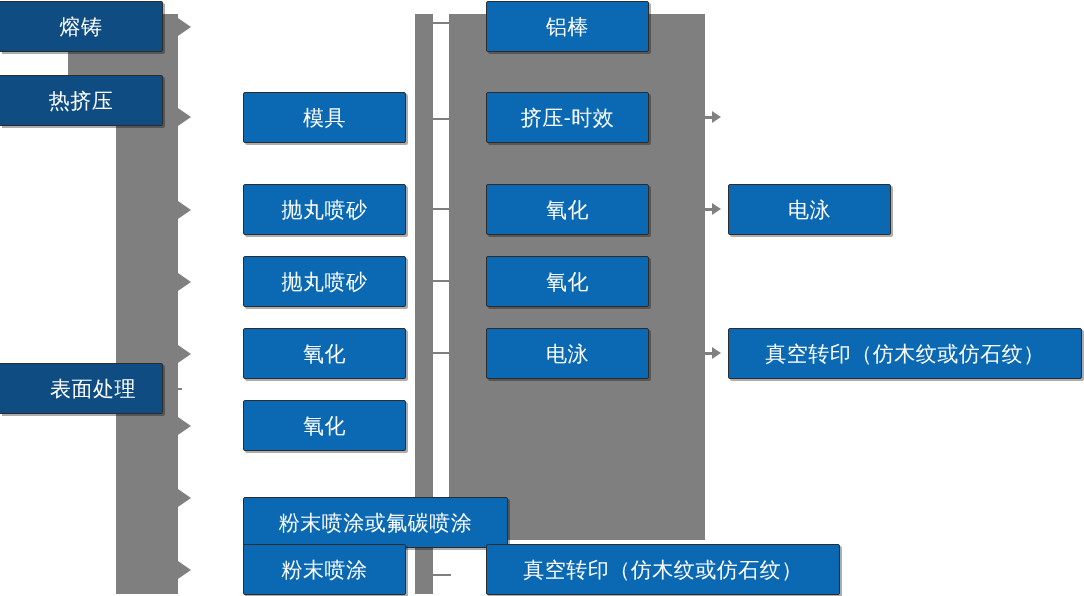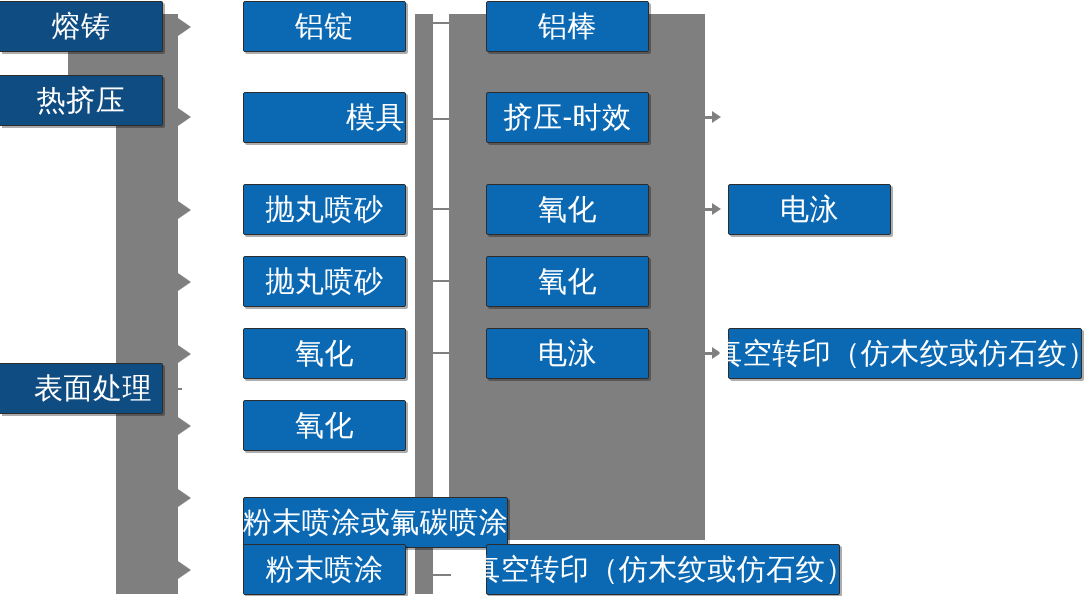--- a/index.html
+++ b/index.html
@@ -55,21 +55,21 @@
   
   .box{
     position:absolute;
     box-sizing:border-box;
     display:flex;
     align-items:center;
     justify-content:center;
     color:#ffffff;
     border:1px solid #2c2c2c;
     border-radius:2px;
-    font-size:29px;
+    font-size:21px;
     line-height:1;
     letter-spacing:0.5px;
     white-space:nowrap;
     box-shadow:2px 2px 0 rgba(0,0,0,0.32);
   }
   .box.dark{ background:#0f4c81; }
   .box.bright{ background:#0b69b4; }
   .box.flat-left{ border-left:none; border-radius:0 2px 2px 0; }
 </style>
 </head>
@@ -118,25 +118,22 @@
   </div>
 
   <div class="box dark flat-left" style="left:0px; top:75px; width:163px; height:51px;">
     <span>热挤压</span>
   </div>
 
   <div class="box dark flat-left" style="left:0px; top:363px; width:163px; height:51px;padding-left:24px;">
     <span>表面处理</span>
   </div>
 
-  <div class="box bright" style="left:243px; top:1px; width:163px; height:51px;">
-    <span>铝锭</span>
-  </div>
 
-  <div class="box bright" style="left:243px; top:92px; width:163px; height:51px;justify-content:flex-end;">
+  <div class="box bright" style="left:243px; top:92px; width:163px; height:51px;">
     <span>模具</span>
   </div>
 
   <div class="box bright" style="left:243px; top:184px; width:163px; height:51px;">
     <span>抛丸喷砂</span>
   </div>
 
   <div class="box bright" style="left:243px; top:256px; width:163px; height:51px;">
     <span>抛丸喷砂</span>
   </div>

